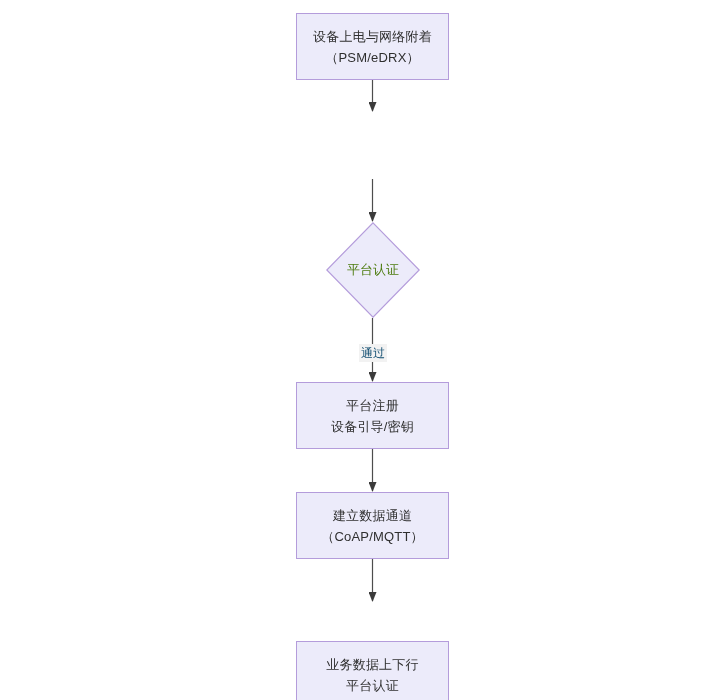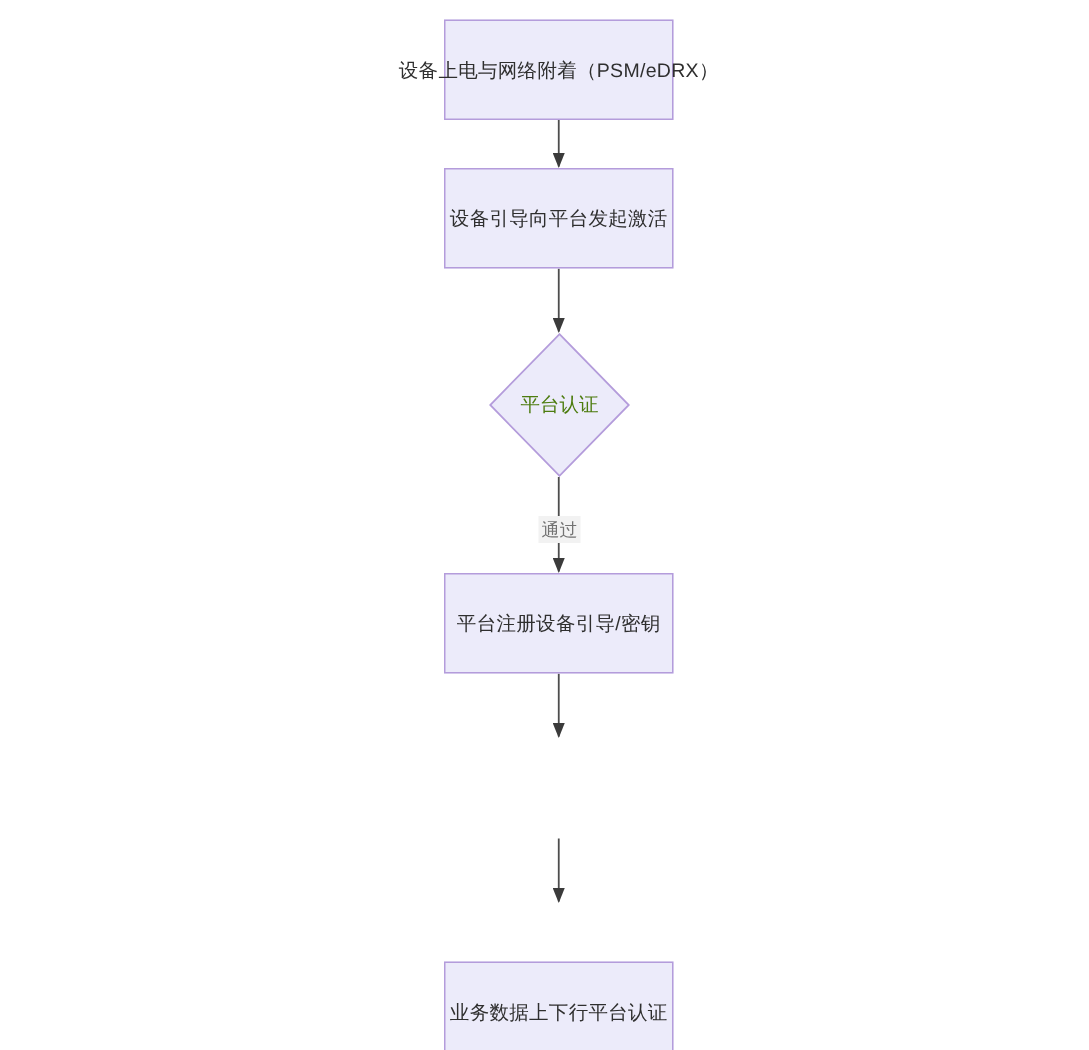--- a/index.html
+++ b/index.html
@@ -23,21 +23,21 @@
   
   .node-box {
     position: absolute;
     box-sizing: border-box;
     width: 153px;
     height: 67px;
     left: 296px;
     background: #ECEBFA;
     border: 1px solid #B49CDB;
     display: flex;
-    flex-direction: row;
+    flex-direction: column;
     align-items: center;
     justify-content: center;
     color: #2f2f2f;
     font-size: 13px;
     line-height: 21px;
     letter-spacing: 0.2px;
     white-space: nowrap;
   }
   .node-box .line2 { }
 
@@ -71,21 +71,21 @@
     top: 0;
     width: 726px;
     height: 700px;
     pointer-events: none;
   }
 
   
   .edge-label {
     position: absolute;
     background: #f2f2f2;
-    color: #737373;
+    color: #0c4a6e;
     font-size: 12px;
     line-height: 16px;
     padding: 1px 2px;
     white-space: nowrap;
     transform: translateX(-50%);
   }
 </style>
 </head>
 <body>
 
@@ -107,38 +107,38 @@
     <line x1="372.5" y1="449" x2="372.5" y2="491" stroke="#4d4d4d" stroke-width="1.2" marker-end="url(#arrowhead)"></line>
 
     <line x1="372.5" y1="559" x2="372.5" y2="601" stroke="#4d4d4d" stroke-width="1.2" marker-end="url(#arrowhead)"></line>
   </svg>
 
   <div class="node-box" style="top:13px;">
     <span>设备上电与网络附着</span>
     <span class="line2">（PSM/eDRX）</span>
   </div>
 
-  <div class="node-box" style="top:112px;">
-    <span>设备引导</span>
-    <span class="line2">向平台发起激活</span>
-  </div>
 
   <div class="node-diamond" style="top:222px;">
     <svg class="diamond-shape" viewBox="0 0 94 96" width="94" height="96" preserveAspectRatio="none" aria-hidden="true">
       <polygon points="47,0.8 93.2,48 47,95.2 0.8,48" fill="#ECEBFA" stroke="#B49CDB" stroke-width="1.2"></polygon>
     </svg>
     <div class="diamond-label">平台认证</div>
   </div>
 
   <div class="edge-label" style="left:373px; top:344px;">通过</div>
 
   <div class="node-box" style="top:382px;align-items:center;">
     <span>平台注册</span>
     <span class="line2">设备引导/密钥</span>
   </div>
 
+  <div class="node-box" style="top:492px;">
+    <span>建立数据通道</span>
+    <span class="line2">（CoAP/MQTT）</span>
+  </div>
 
   <div class="node-box" style="top:602px;margin-top:39px;">
     <span>业务数据上下行</span>
     <span class="line2">平台认证</span>
   </div>
 
 </div>
 
 </body></html>

